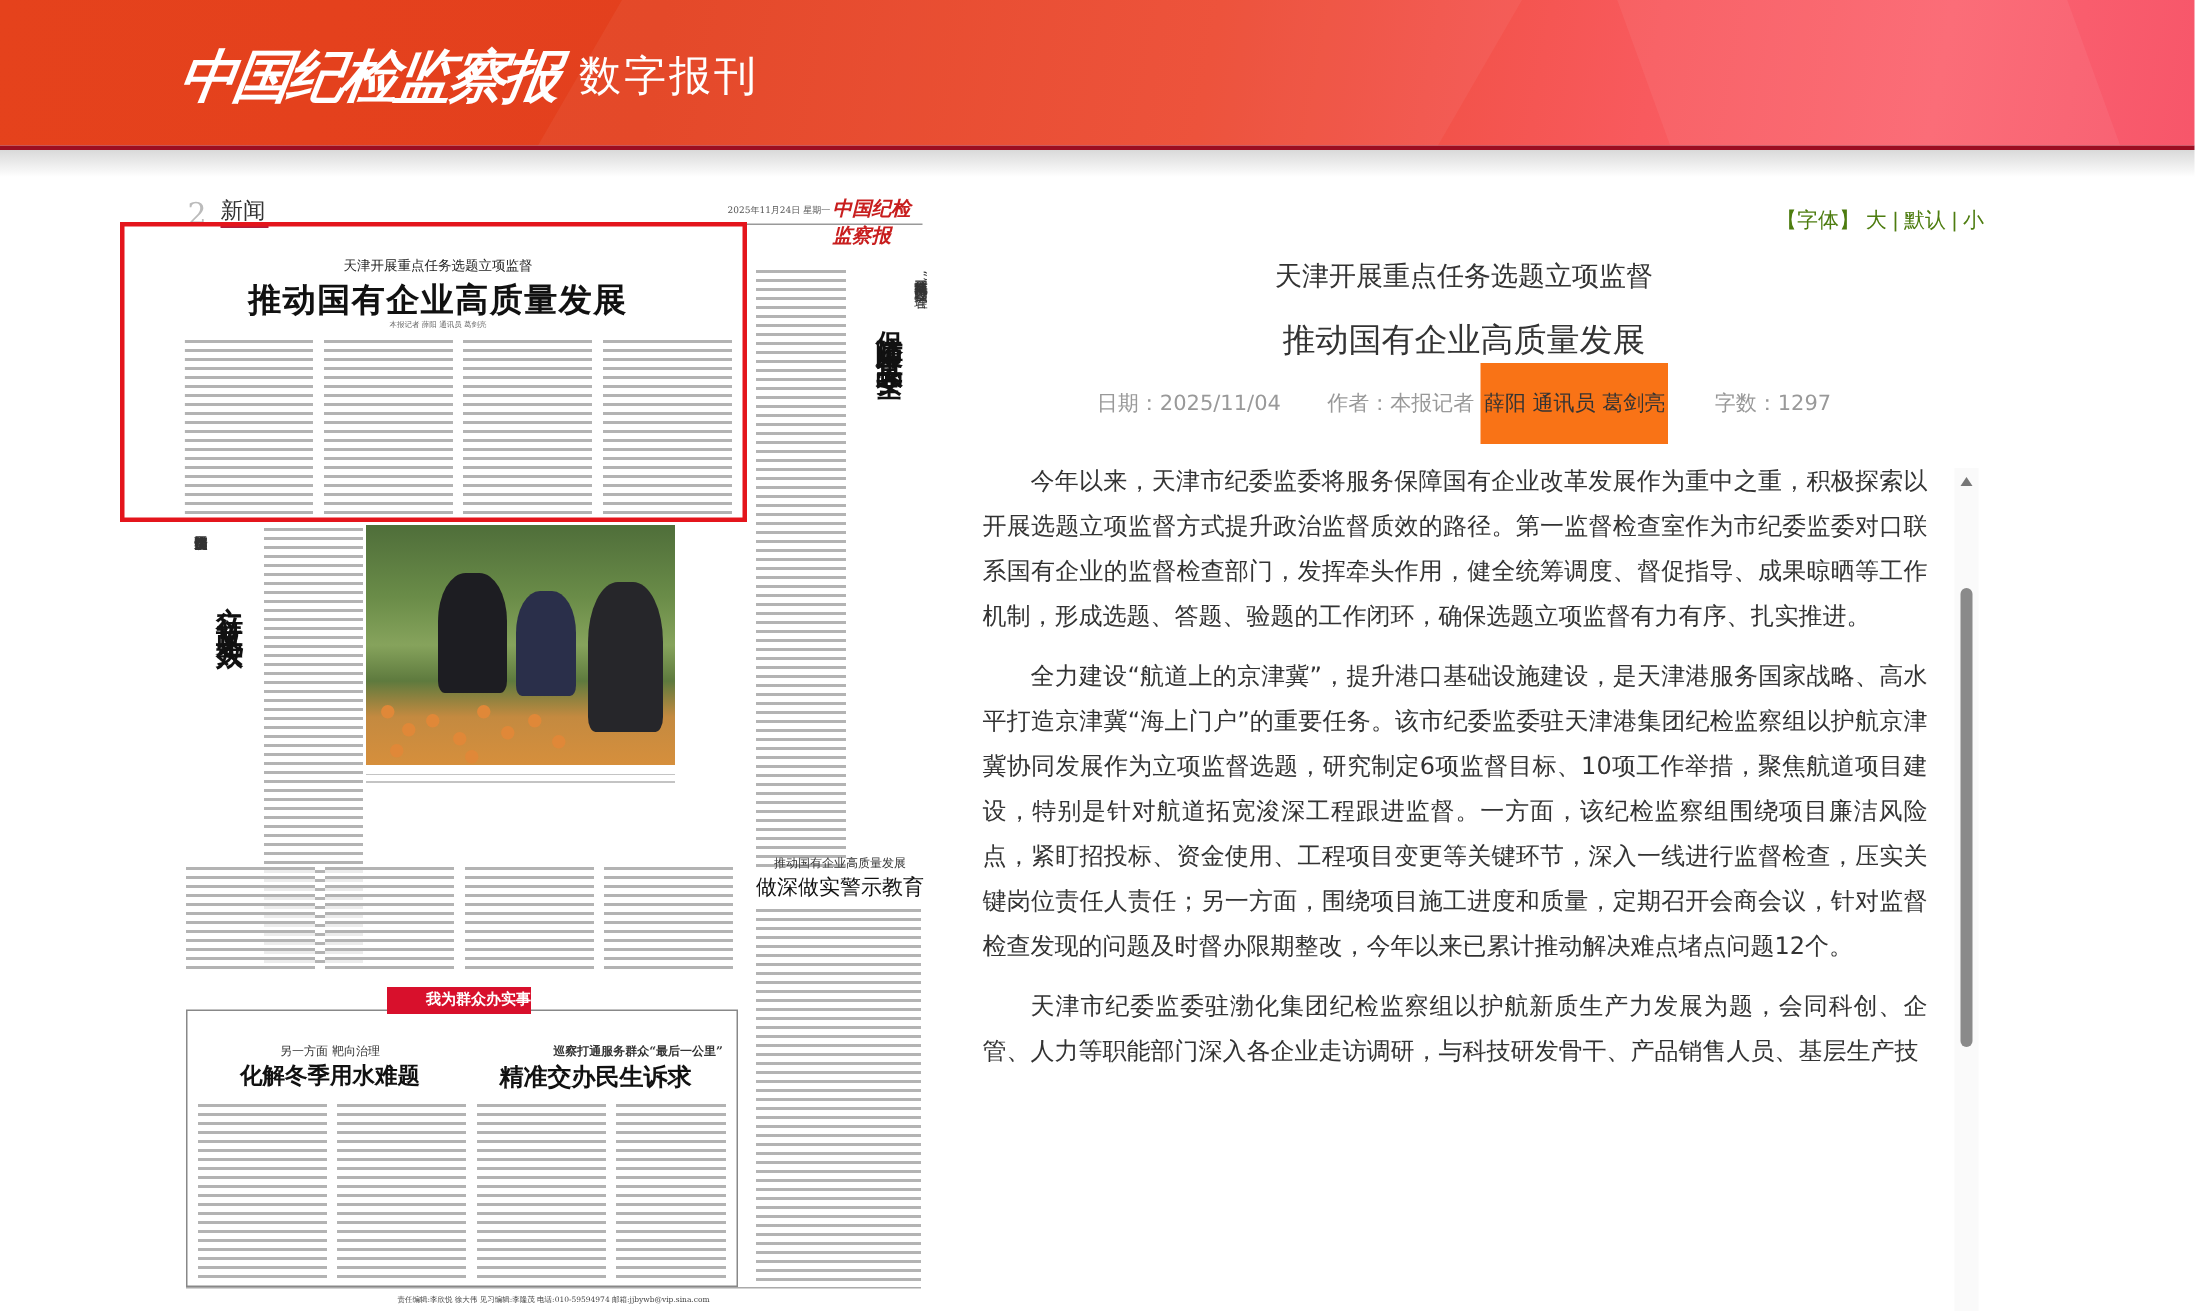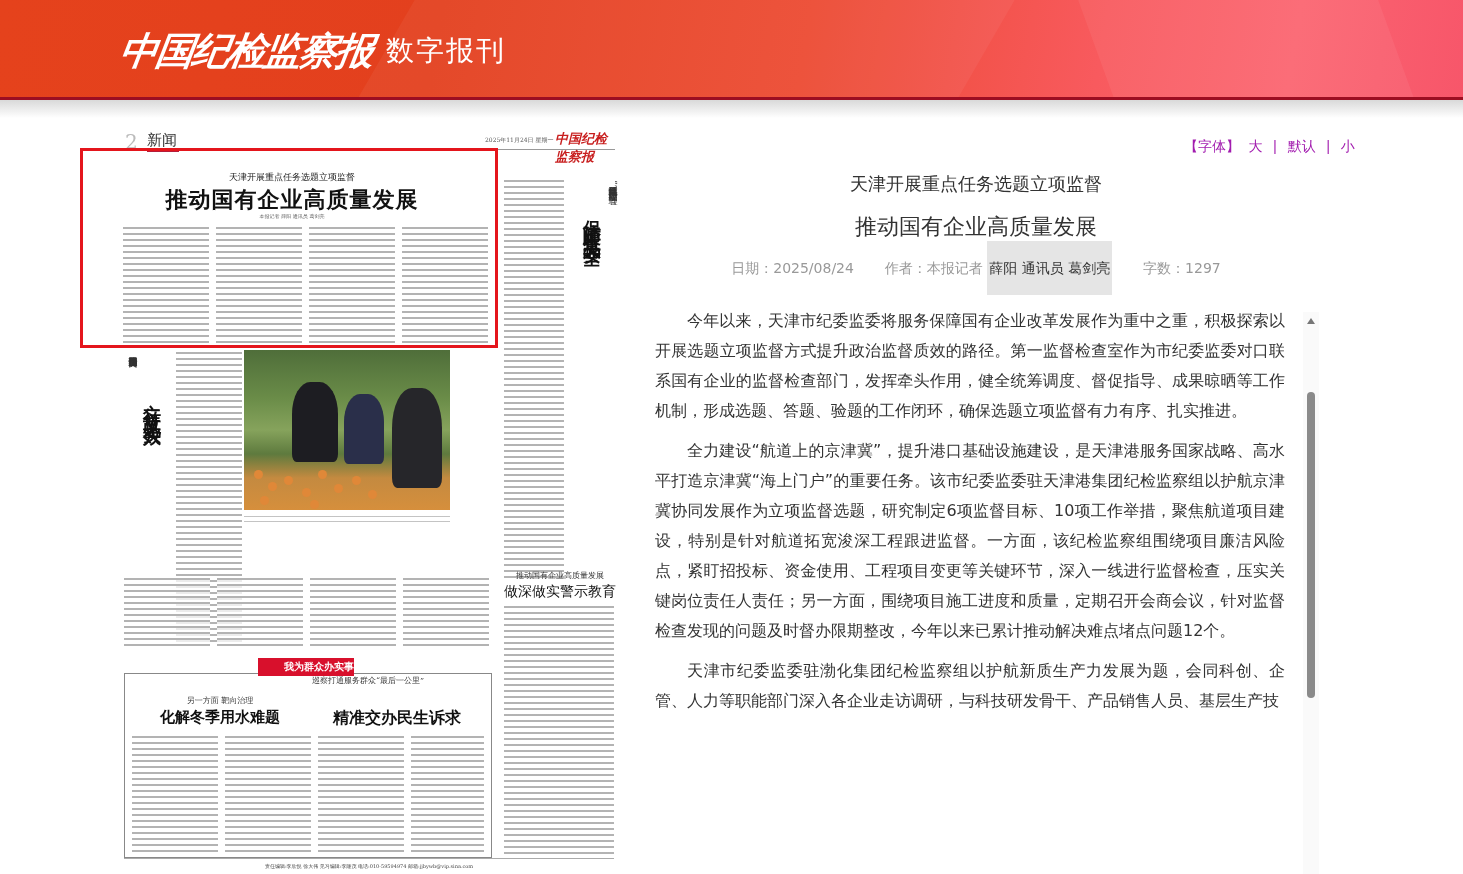--- a/index.html
+++ b/index.html
@@ -59,32 +59,32 @@
   .photo .person { position:absolute; border-radius: 40% 40% 10% 10%; }
   .photo-cap { position:absolute; left:164px; top:386px; width:206px; height:12px; background-image: repeating-linear-gradient(#fff 0 2px, #aaa 2px 3px, #fff 3px 5px); opacity:0.7; }
 
   .right-head-sub { position:absolute; left:420px; top:442px; width:120px; text-align:center; font-size:8px; color:#333; }
   .right-head { position:absolute; left:420px; top:455px; width:120px; text-align:center; font-size:14px; font-weight:normal; color:#111; }
 
   .box2 { position:absolute; left:44px; top:545px; width:368px; height:185px; border:1px solid #888; }
   .box2-tag { position:absolute; left:178px; top:530px; width:96px; height:18px; background:#d8102c; color:#fff; font-size:10px; font-weight:bold; text-align:right; line-height:18px; }
   .b2-sub1 { position:absolute; left:60px; top:567px; width:160px; text-align:center; font-size:8px; color:#333; }
   .b2-t1 { position:absolute; left:60px; top:580px; width:160px; text-align:center; font-size:15px; font-weight:bold; color:#111; }
-  .b2-sub2 { position:absolute; left:232px; top:547px; width:170px; text-align:left; font-size:8px; color:#333; }
+  .b2-sub2 { position:absolute; left:232px; top:567px; width:170px; text-align:right; font-size:8px; color:#333;font-weight:bold; }
   .b2-t2 { position:absolute; left:232px; top:580px; width:170px; text-align:center; font-size:16px; font-weight:bold; color:#111; }
   .paper-footer { position:absolute; left:44px; top:730px; width:490px; height:12px; border-top:1px solid #aaa; font-size:5px; color:#444; text-align:center; padding-top:4px; }
 
   
-  .font-ctrl { position:absolute; left:1184px; top:138px; font-size:14px; color:#a21caf; font-family: Liberation Mono, monospace; }
+  .font-ctrl { position:absolute; left:1184px; top:138px; font-size:14px; color:#4d7c0f; font-family: Liberation Sans, sans-serif; }
   .font-ctrl span { cursor:pointer; }
   .art-subtitle { position:absolute; left:640px; top:172px; width:672px; text-align:center; font-size:18px; color:#333; }
   .art-title { position:absolute; left:640px; top:212px; width:672px; text-align:center; font-size:22px; color:#333; }
   .art-meta { position:absolute; left:640px; top:260px; width:672px; text-align:center; font-size:14px; color:#999; white-space:nowrap; }
   .art-meta .gap { display:inline-block; width:22px; }
-  .art-meta .hl { background:#e5e5e5; color:#333; padding:19px 2px; }
+  .art-meta .hl { background:#f97316; color:#333; padding:19px 2px; }
 
   .art-body { position:absolute; left:655px; top:306px; width:630px; height:556px; overflow:hidden; }
   .art-body p { font-size:16px; line-height:30px; color:#333; text-indent:2em; margin-bottom:10px; text-align:justify; }
 
   .scrollbar { position:absolute; left:1303px; top:312px; width:16px; height:562px; background:#fafafa; }
   .scroll-up { position:absolute; left:4px; top:6px; width:0; height:0; border-left:4px solid transparent; border-right:4px solid transparent; border-bottom:6px solid #777; }
   .scroll-thumb { position:absolute; left:4px; top:80px; width:8px; height:306px; background:#8a8a8a; border-radius:4px; }
 </style>
 </head>
 <body>
@@ -161,21 +161,21 @@
   <span>大</span>
   <span>|</span>
   <span>默认</span>
   <span>|</span>
   <span>小</span>
 </div>
 
 <div class="art-subtitle">天津开展重点任务选题立项监督</div>
 <div class="art-title">推动国有企业高质量发展</div>
 <div class="art-meta">
-  <span>日期：</span><span>2025/08/24</span>
+  <span>日期：</span><span>2025/11/04</span>
   <span class="gap"></span>
   <span>作者：</span><span>本报记者</span>
   <span class="hl">薛阳 通讯员 葛剑亮</span>
   <span class="gap"></span>
   <span>字数：</span><span>1297</span>
 </div>
 
 <div class="art-body">
   <p>今年以来，天津市纪委监委将服务保障国有企业改革发展作为重中之重，积极探索以开展选题立项监督方式提升政治监督质效的路径。第一监督检查室作为市纪委监委对口联系国有企业的监督检查部门，发挥牵头作用，健全统筹调度、督促指导、成果晾晒等工作机制，形成选题、答题、验题的工作闭环，确保选题立项监督有力有序、扎实推进。</p>
   <p>全力建设“航道上的京津冀”，提升港口基础设施建设，是天津港服务国家战略、高水平打造京津冀“海上门户”的重要任务。该市纪委监委驻天津港集团纪检监察组以护航京津冀协同发展作为立项监督选题，研究制定6项监督目标、10项工作举措，聚焦航道项目建设，特别是针对航道拓宽浚深工程跟进监督。一方面，该纪检监察组围绕项目廉洁风险点，紧盯招投标、资金使用、工程项目变更等关键环节，深入一线进行监督检查，压实关键岗位责任人责任；另一方面，围绕项目施工进度和质量，定期召开会商会议，针对监督检查发现的问题及时督办限期整改，今年以来已累计推动解决难点堵点问题12个。</p>

